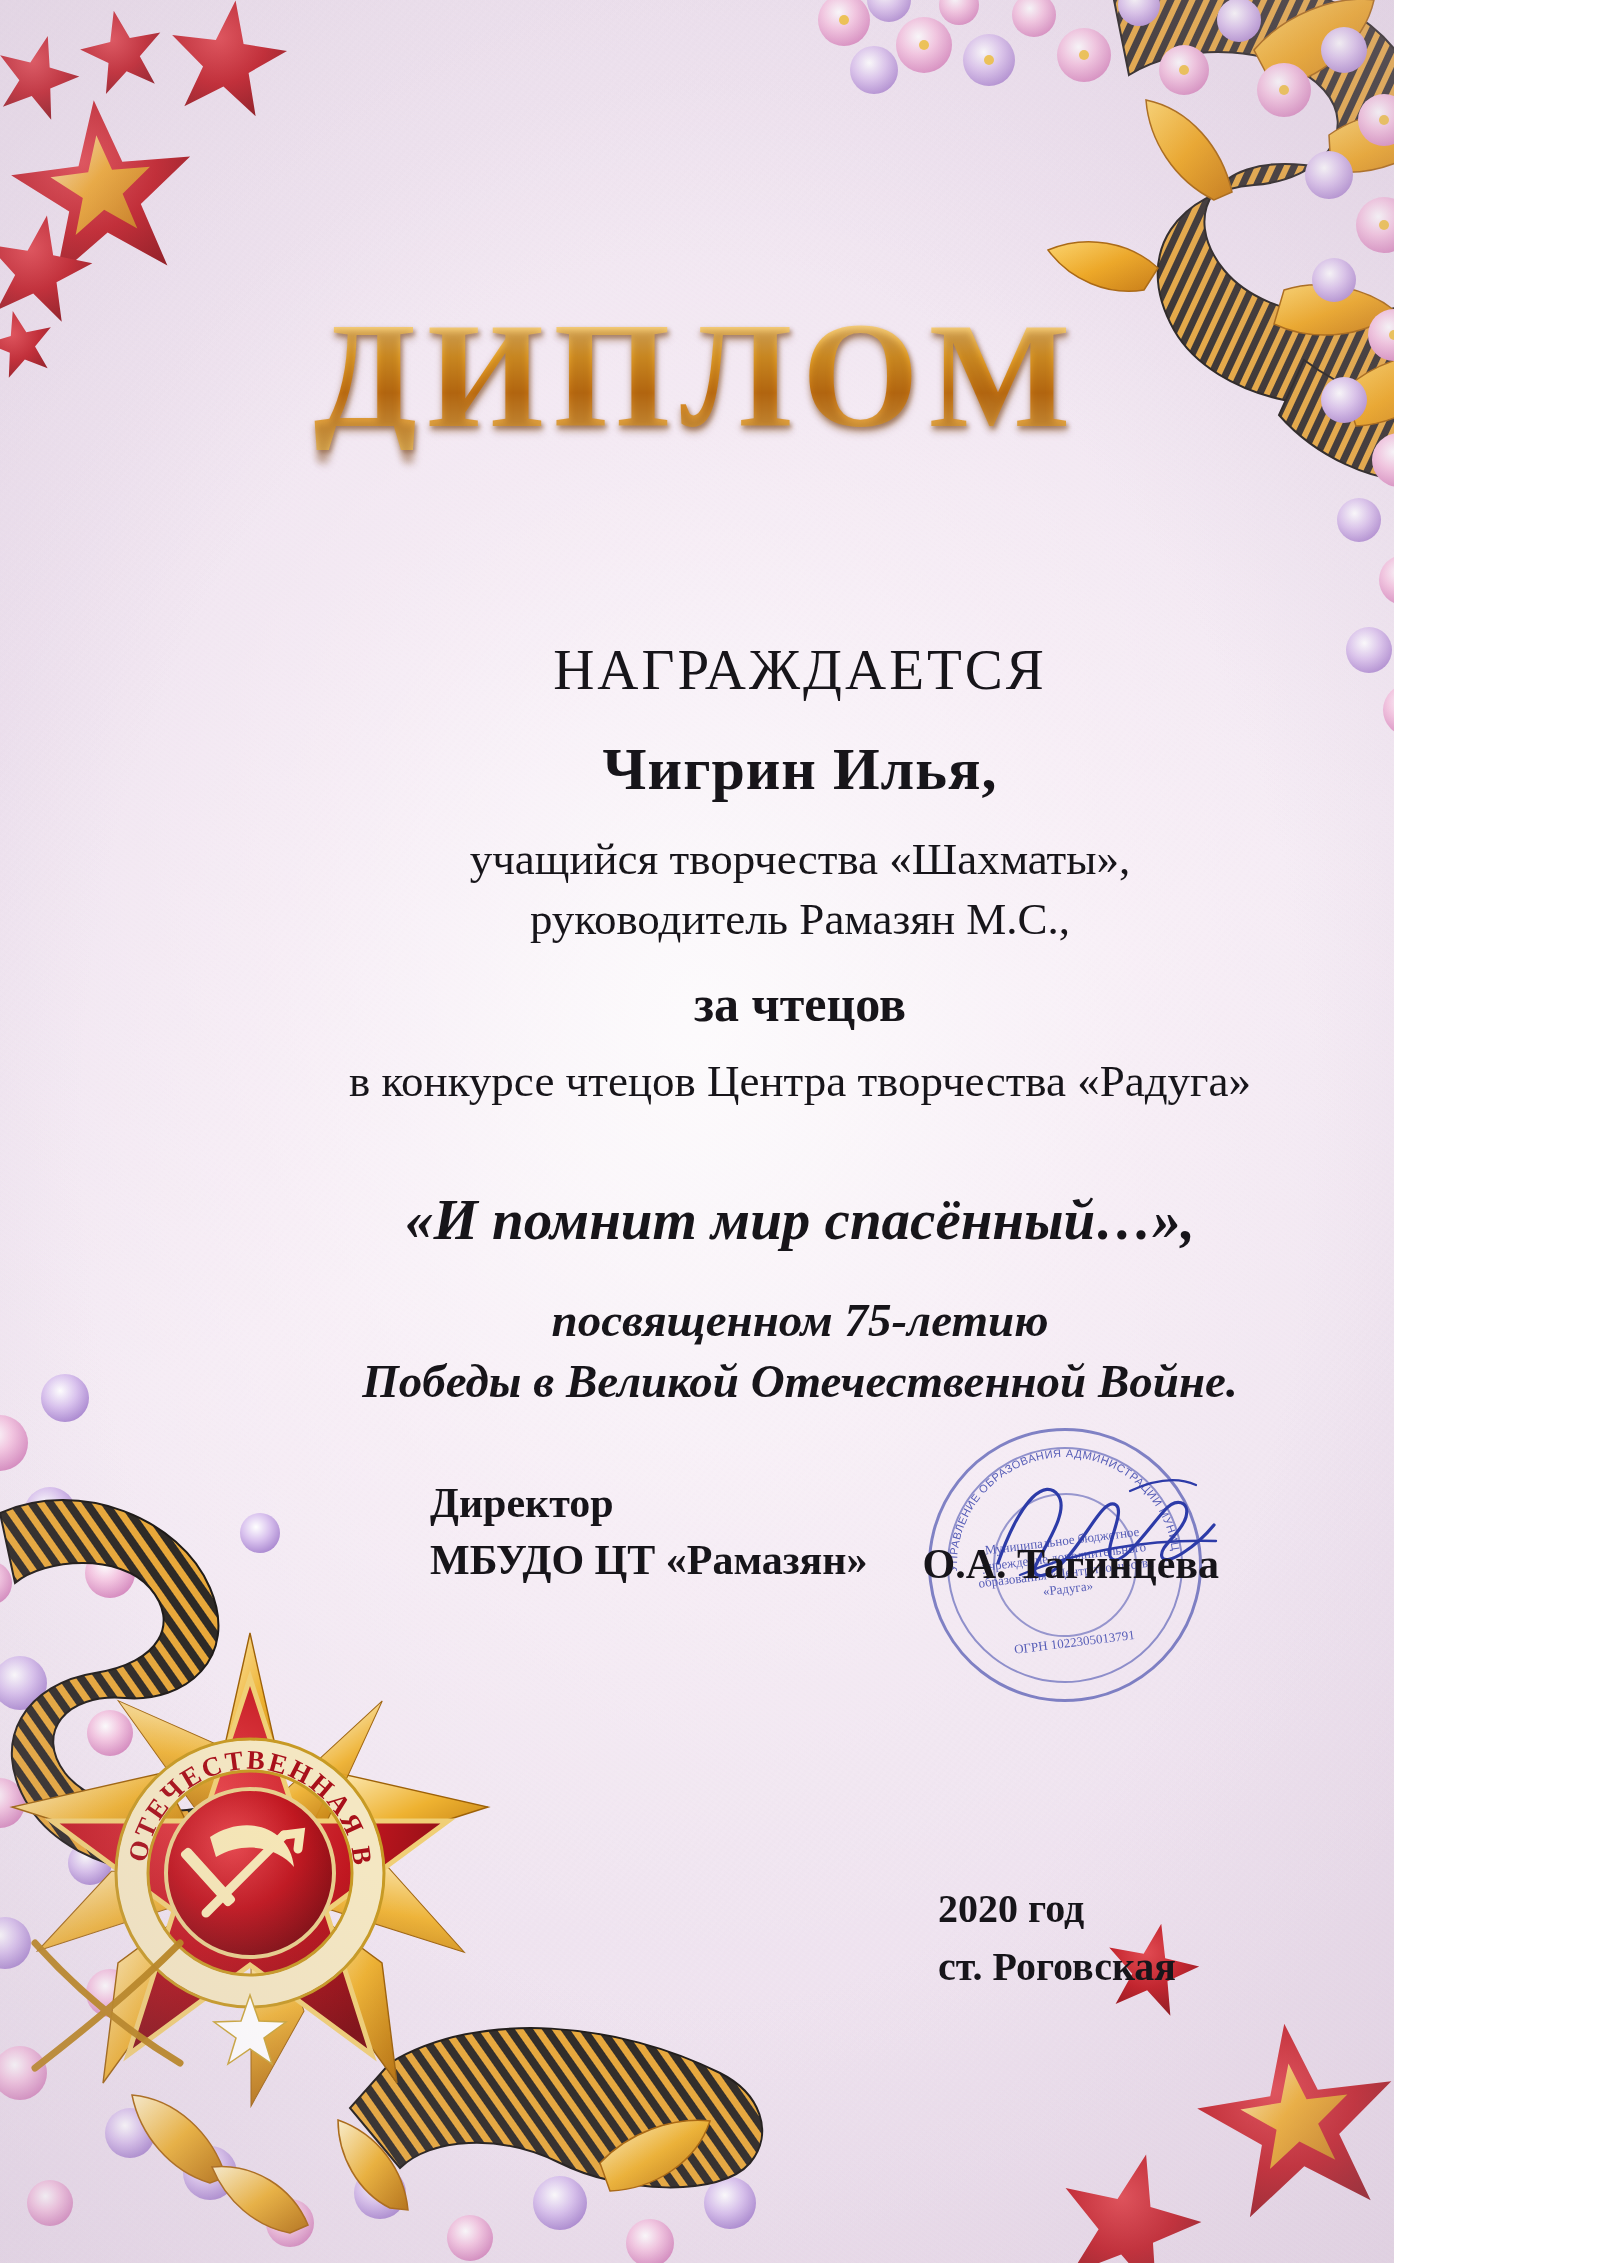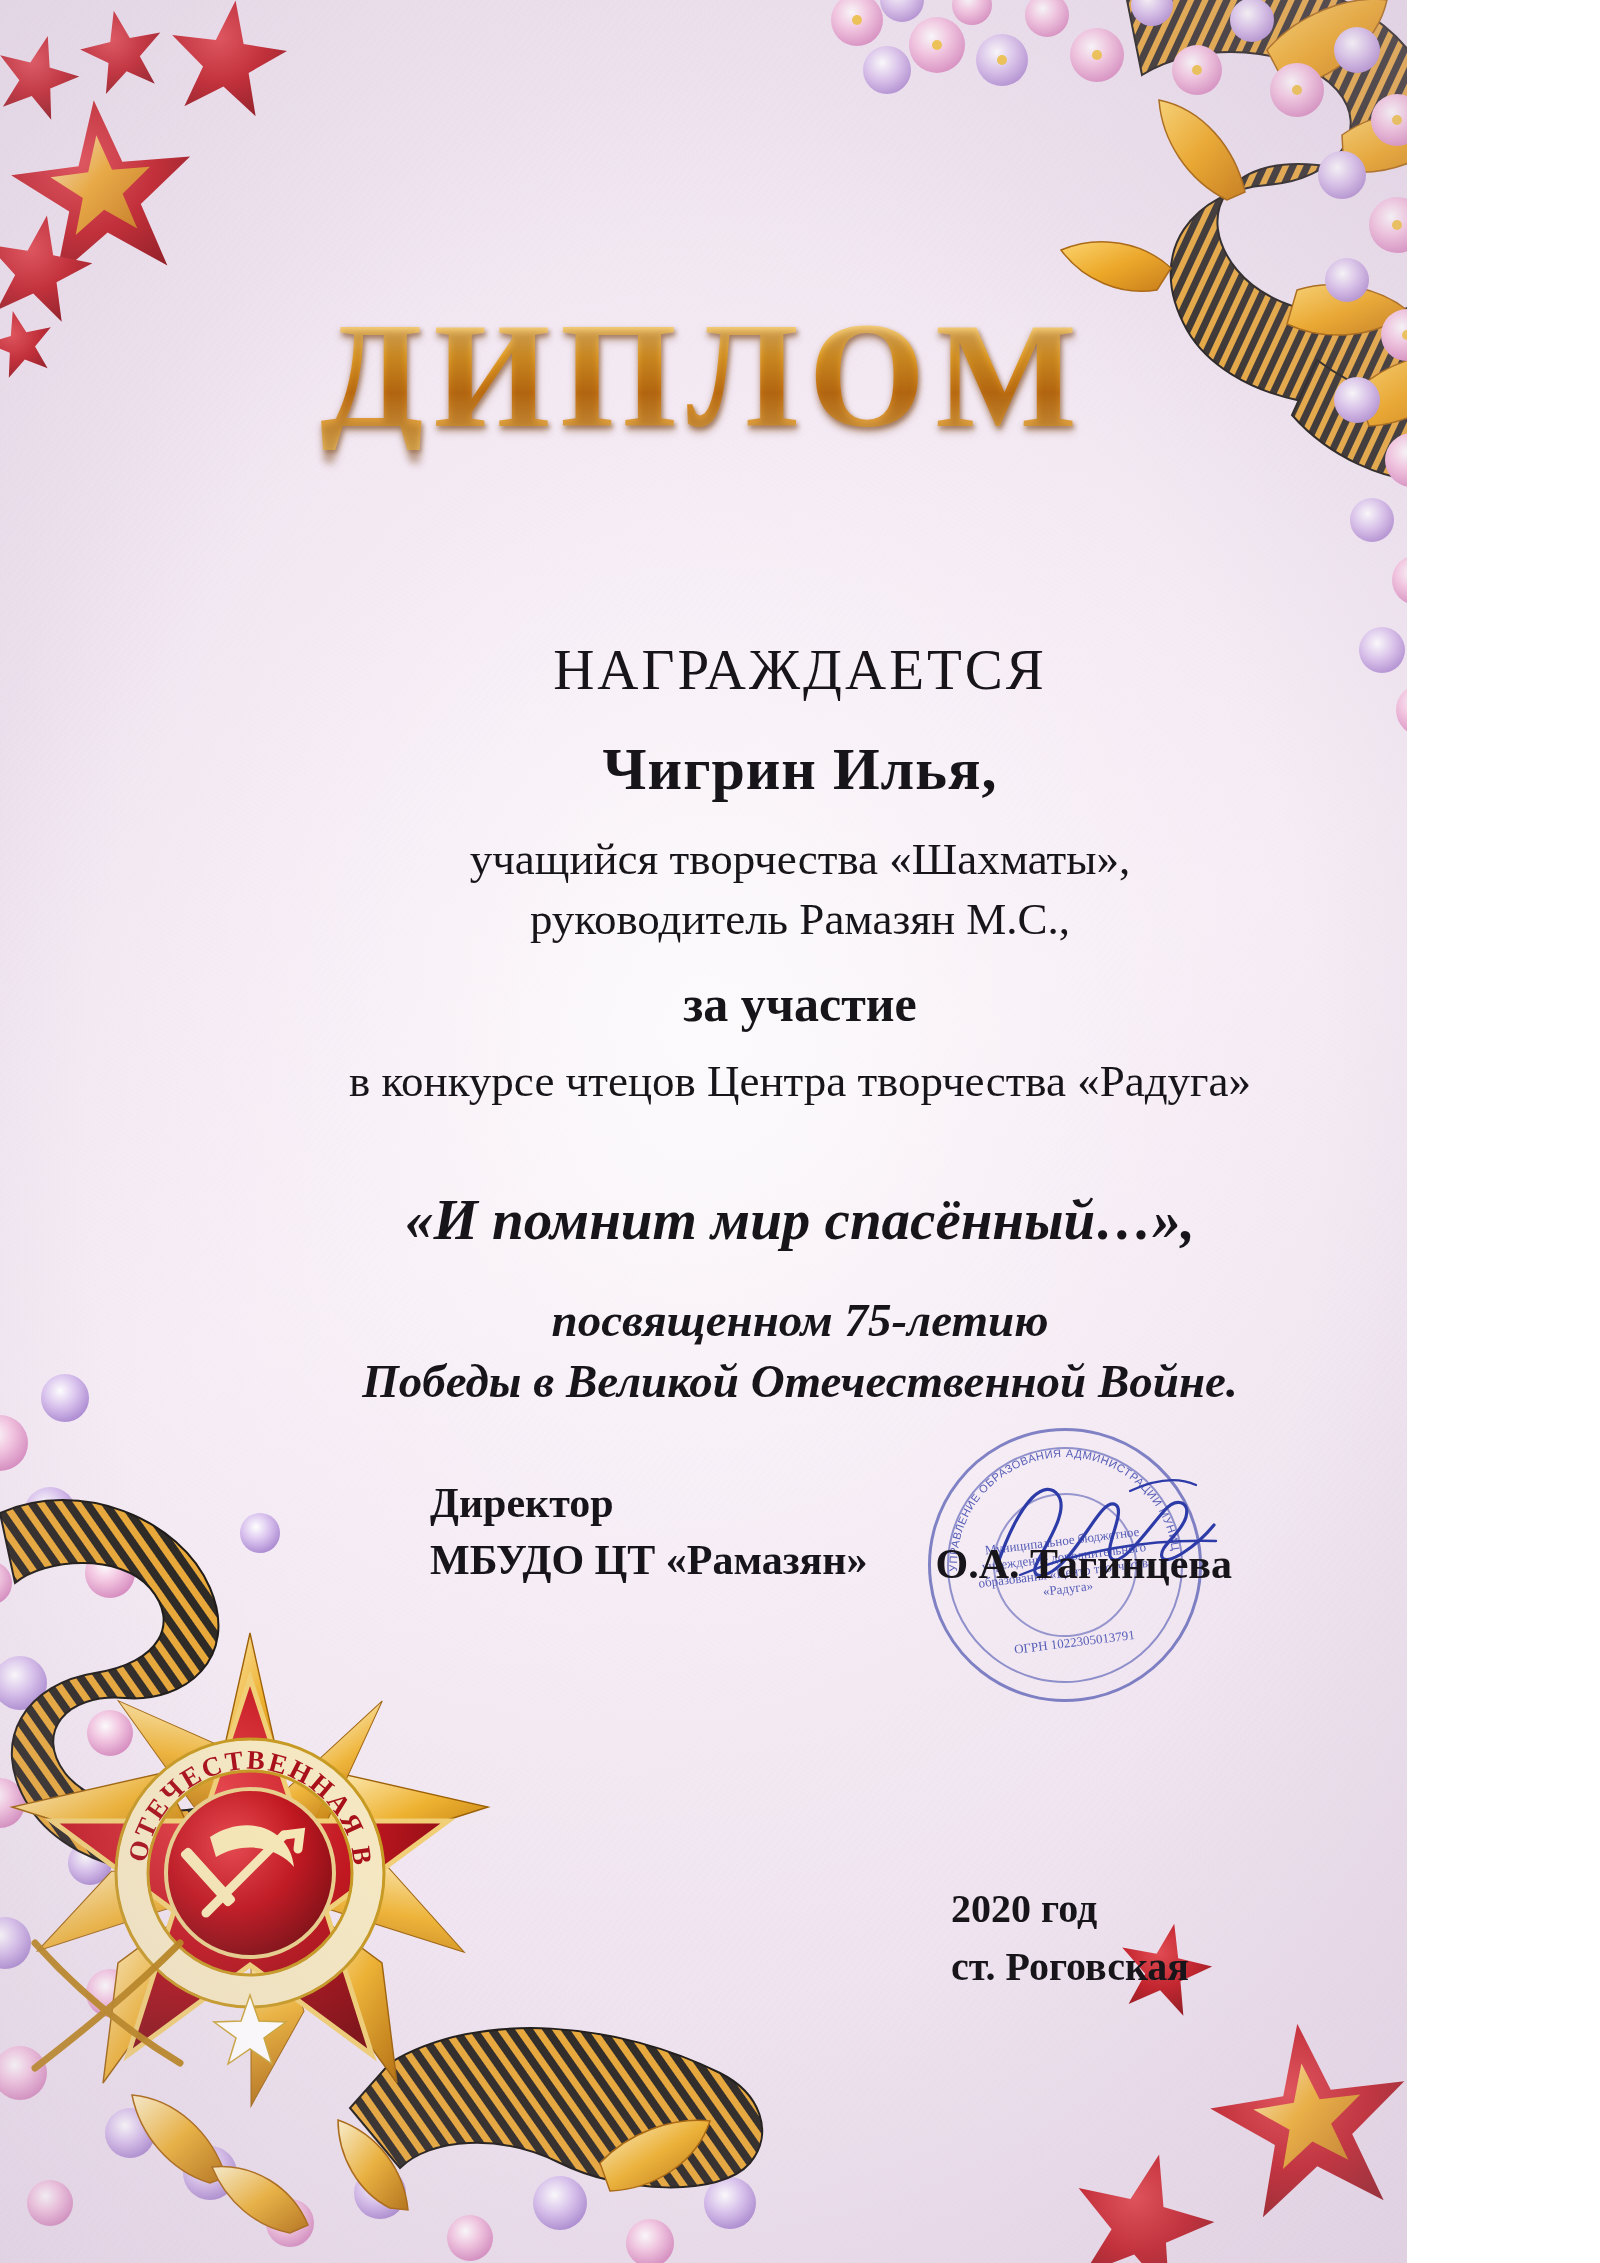--- a/index.html
+++ b/index.html
@@ -10,21 +10,20 @@
   }
   #page {
     position: relative;
     width: 1394px;
     height: 2263px;
     overflow: hidden;
     font-family: "Liberation Serif", serif;
     background:
       radial-gradient(ellipse 70% 55% at 50% 45%, rgba(255,255,255,0.75) 0%, rgba(247,238,246,0.55) 45%, rgba(236,222,238,0.35) 75%, rgba(226,210,230,0.25) 100%),
       linear-gradient(155deg, #f3e9f2 0%, #efe3ef 25%, #f6eef5 50%, #efe4ef 75%, #ede0ec 100%);
-    padding-left: 13px;
   }
   
   #grain {
     position: absolute;
     inset: 0;
     pointer-events: none;
     opacity: .55;
     background-image:
       repeating-linear-gradient(33deg, rgba(255,255,255,0.25) 0 2px, rgba(210,195,215,0.10) 2px 4px),
       repeating-linear-gradient(-52deg, rgba(255,255,255,0.18) 0 3px, rgba(200,185,208,0.08) 3px 6px);
@@ -482,21 +481,21 @@
 
   <div class="center-text" id="awarded-label">НАГРАЖДАЕТСЯ</div>
 
   <div class="center-text" id="recipient-name">Чигрин Илья,</div>
 
   <div class="center-text" id="line-group">
     <span class="ln">учащийся творчества «Шахматы»,</span>
     <span class="ln">руководитель Рамазян М.С.,</span>
   </div>
 
-  <div class="center-text" id="participation">за участие</div>
+  <div class="center-text" id="participation">за чтецов</div>
 
   <div class="center-text" id="contest-line">в конкурсе чтецов Центра творчества «Радуга»</div>
 
   <div class="center-text" id="quote-title">«И помнит мир спасённый…»,</div>
 
   <div class="center-text" id="dedication">
     <span class="ln">посвященном 75-летию</span>
     <span class="ln">Победы в Великой Отечественной Войне.</span>
   </div>
 

